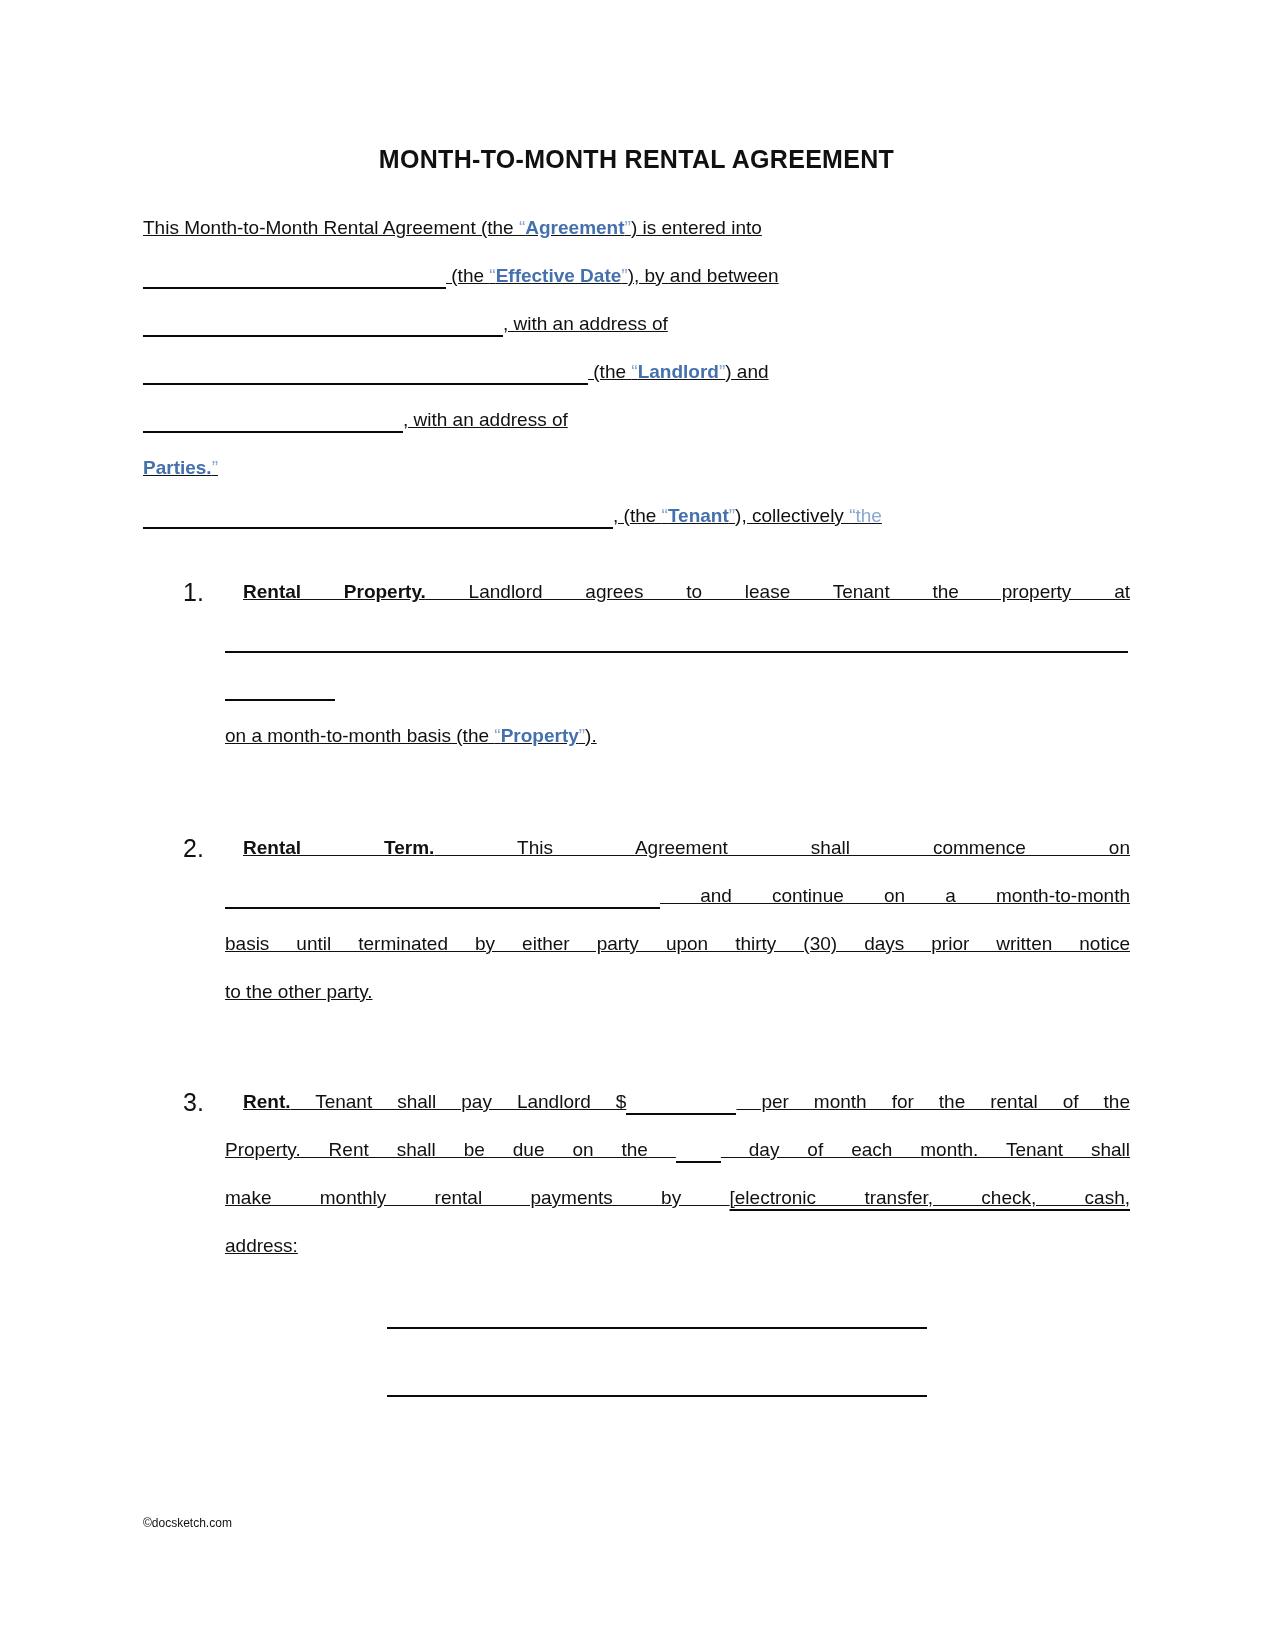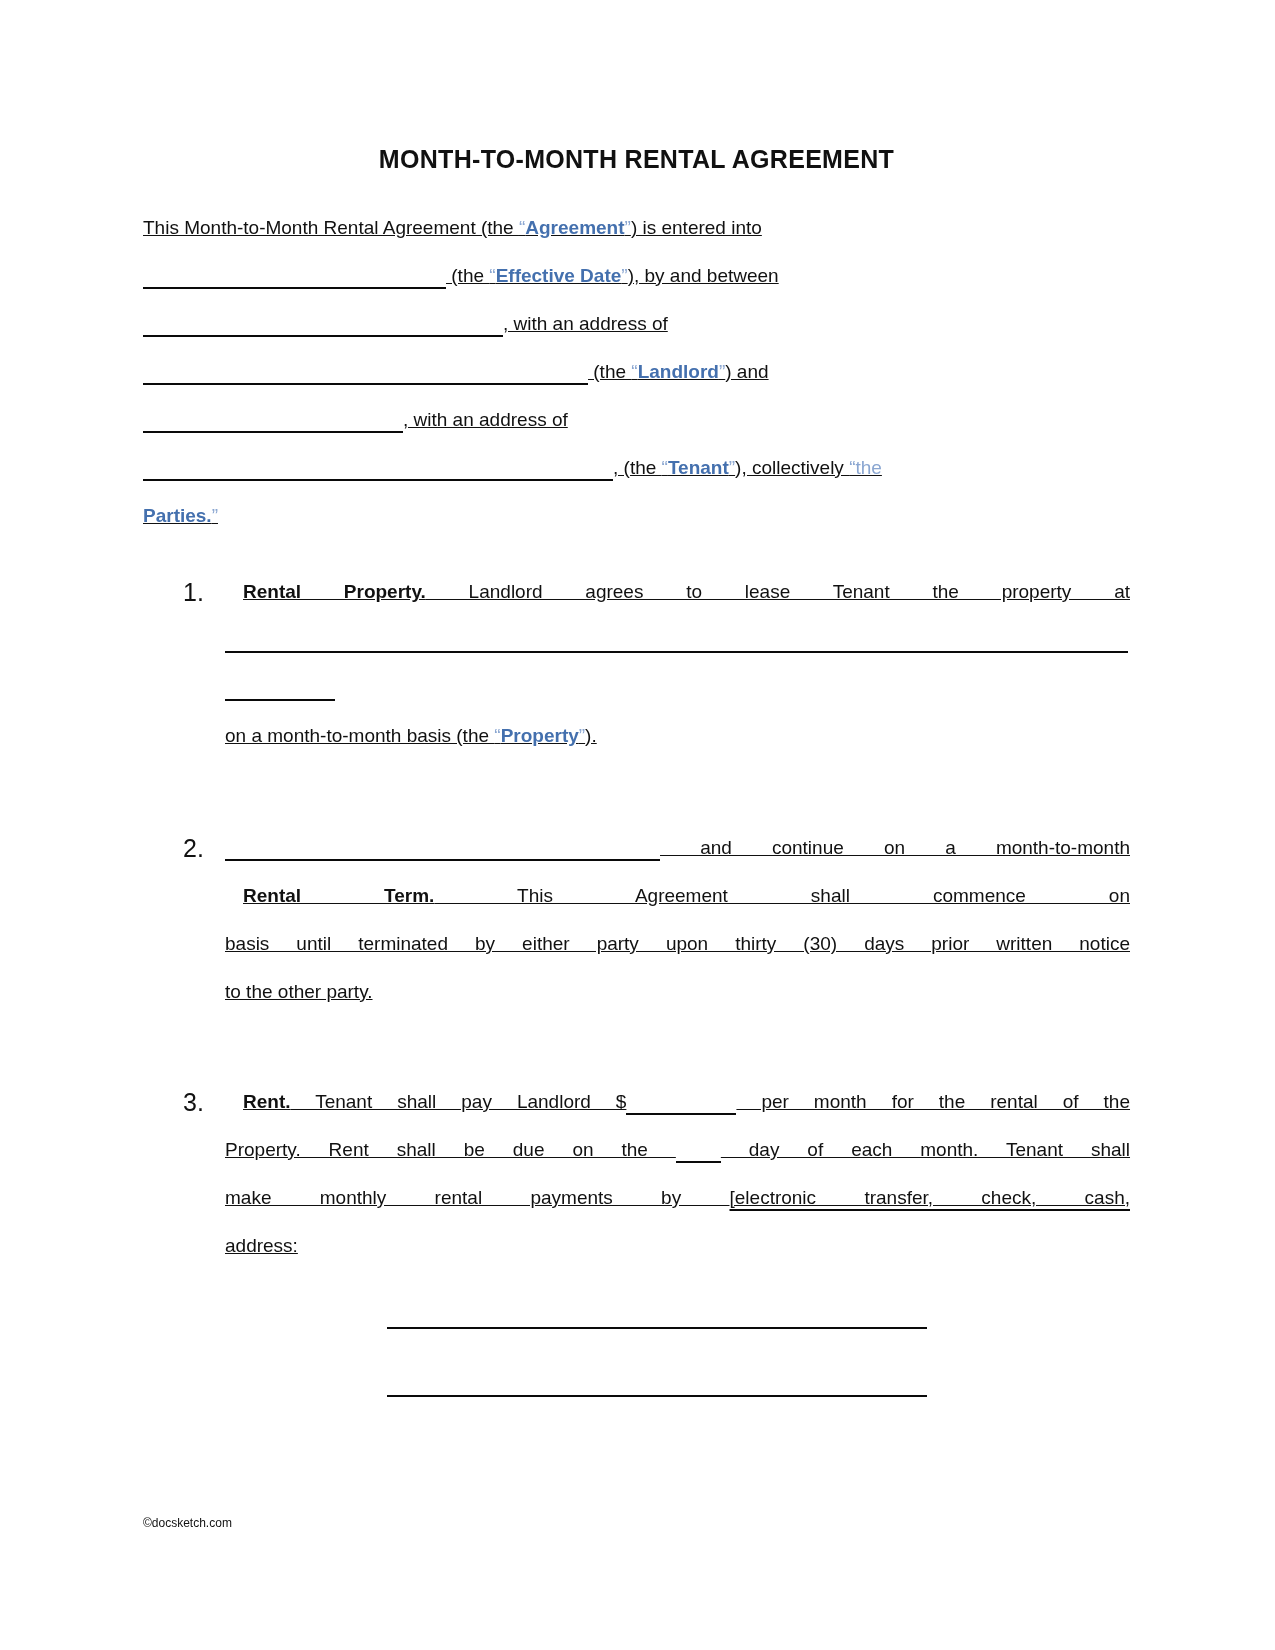--- a/index.html
+++ b/index.html
@@ -33,35 +33,35 @@
 <body>
 
 <div class="page">
   <div class="doc-title">MONTH-TO-MONTH RENTAL AGREEMENT</div>
   <div class="intro" id="intro">
       <div class="line nw"><span class="">This Month-to-Month Rental Agreement (the </span><span class="bl">“</span><span class="bb">Agreement</span><span class="bl">”</span><span class="">) is entered into</span></div>
       <div class="line nw"><span class="blank" style="width: 303px;"></span><span class=""> (the </span><span class="bl">“</span><span class="bb">Effective Date</span><span class="bl">”</span><span class="">), by and between</span></div>
       <div class="line nw"><span class="blank" style="width: 360px;"></span><span class="">, with an address of</span></div>
       <div class="line nw"><span class="blank" style="width: 445px;"></span><span class=""> (the </span><span class="bl">“</span><span class="bb">Landlord</span><span class="bl">”</span><span class="">) and</span></div>
       <div class="line nw"><span class="blank" style="width: 260px;"></span><span class="">, with an address of</span></div>
+      <div class="line nw"><span class="bb">Parties.</span><span class="bl">”</span></div>
       <div class="line nw"><span class="blank" style="width: 470px;"></span><span class="">, (the </span><span class="bl">“</span><span class="bb">Tenant</span><span class="bl">”</span><span class="">), collectively </span><span class="bl">“the</span></div>
-      <div class="line nw"><span class="bb">Parties.</span><span class="bl">”</span></div>
     </div>
   <div class="items" id="items">
       <div class="item">
         <span class="num">1.</span>
         <div class="line just"><span class="b">Rental Property.</span><span class=""> Landlord agrees to lease Tenant the property at</span></div>
         <div class="line nw"><span class="blank" style="width: 903px;"></span></div>
         <div class="line nw"><span class="blank" style="width: 110px;"></span></div>
         <div class="line nw"><span class="">on a month-to-month basis (the </span><span class="bl">“</span><span class="bb">Property</span><span class="bl">”</span><span class="">).</span></div>
       </div>
       <div class="item">
         <span class="num">2.</span>
+        <div class="line just"><span class="b">Rental Term.</span><span class=""> This Agreement shall commence on</span></div>
         <div class="line just"><span class="blank" style="width: 435px;"></span><span class=""> and continue on a month-to-month</span></div>
-        <div class="line just"><span class="b">Rental Term.</span><span class=""> This Agreement shall commence on</span></div>
         <div class="line just"><span class="">basis until terminated by either party upon thirty (30) days prior written notice</span></div>
         <div class="line nw"><span class="">to the other party.</span></div>
       </div>
       <div class="item">
         <span class="num">3.</span>
         <div class="line just"><span class="b">Rent.</span><span class=""> Tenant shall pay Landlord $</span><span class="blank" style="width: 110px;"></span><span class=""> per month for the rental of the</span></div>
         <div class="line just"><span class="">Property. Rent shall be due on the </span><span class="blank" style="width: 45px;"></span><span class=""> day of each month. Tenant shall</span></div>
         <div class="line just"><span class="">make monthly rental payments by </span><span class="u">[electronic transfer, check, cash,</span></div>
         <div class="line nw"><span class="">address:</span></div>
         <div class="line nw" style="padding-left: 162px; margin-top: 22px;"><span class="blank" style="width: 540px;"></span></div>

